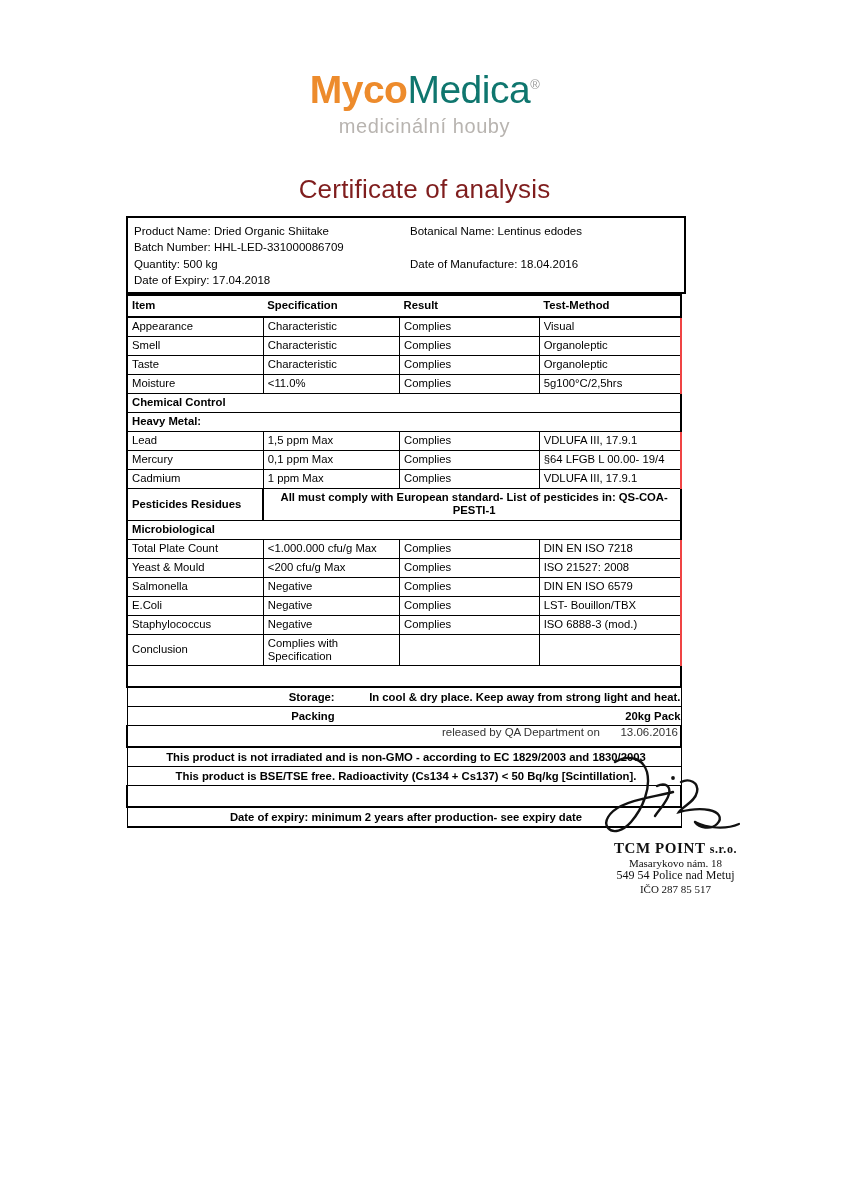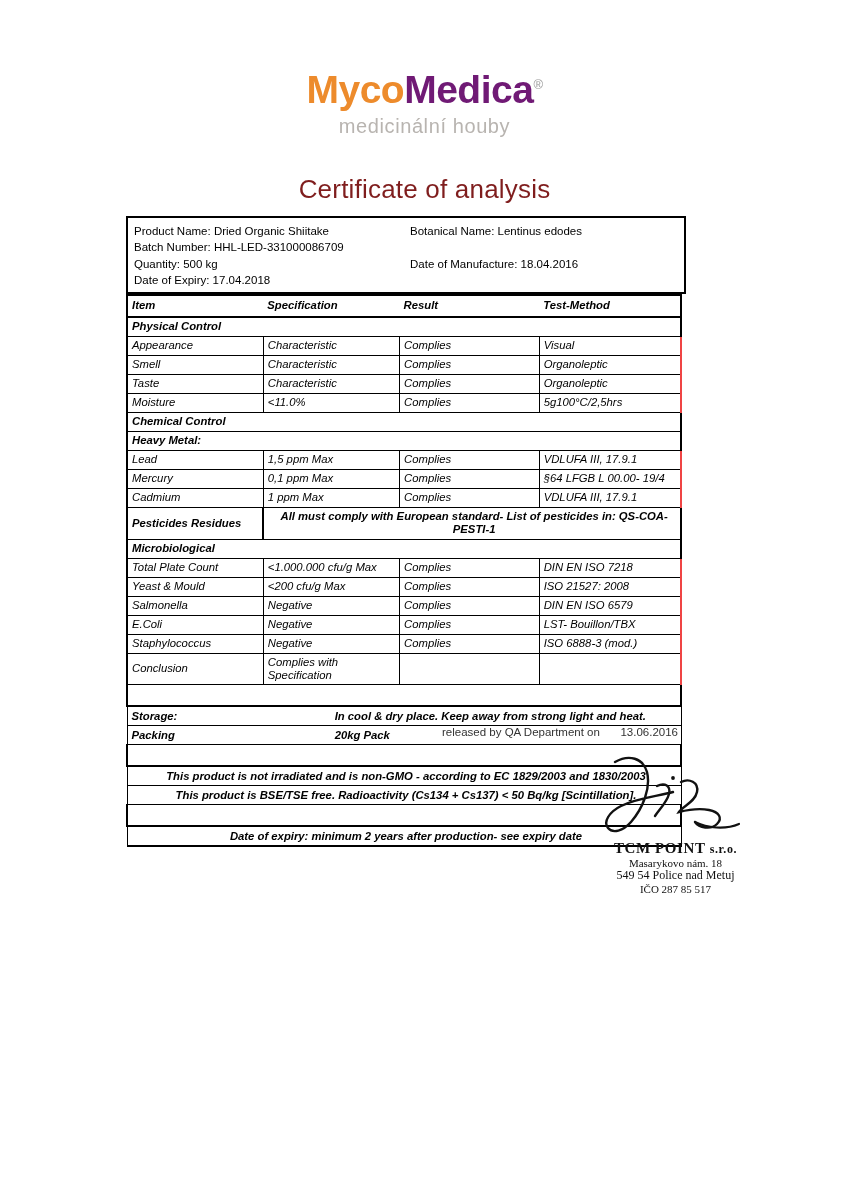--- a/index.html
+++ b/index.html
@@ -25,22 +25,22 @@
     font-size: 39px;
     letter-spacing: -0.5px;
     line-height: 1;
     white-space: nowrap;
   }
   .logo-myco {
     font-weight: bold;
     color: #ED8B2C;
   }
   .logo-medica {
-    font-weight: bold;
-    color: #701a75;
+    font-weight: normal;
+    color: #0f766e;
   }
   .logo-reg {
     font-size: 13px;
     vertical-align: super;
     color: #9a9a9a;
   }
   .logo-tagline {
     margin-top: 6px;
     font-size: 20px;
     color: #b8b4b0;
@@ -86,21 +86,20 @@
 
   
   .main-table-wrap {
     top: 294px;
   }
   table.coa {
     border-collapse: collapse;
     width: 100%;
     font-size: 11.3px;
     table-layout: fixed;
-    font-style: italic;
   }
   table.coa td {
     border: 1px solid #000;
     padding: 2px 0 2px 4px;
     line-height: 1.18;
     height: 14px;
     vertical-align: middle;
   }
   col.c1 { width: 24.6%; }
   col.c2 { width: 24.6%; }
@@ -153,20 +152,21 @@
     border-bottom: 2px solid #000;
   }
 
   .storage-row td {
     font-weight: bold;
     border-left: 2px solid #000;
     border-right: 2px solid #000;
   }
   .storage-inner {
     display: flex;
+    text-align: right;
   }
   .storage-label { width: 37%; }
   .storage-value { flex: 1; }
 
   .statement td {
     font-weight: bold;
     text-align: center;
     border-left: 2px solid #000;
     border-right: 2px solid #000;
   }
@@ -255,23 +255,20 @@
         <col class="c4">
   </colgroup>
   <tbody>
     <tr class="hdr">
       <td class="first">Item</td>
       <td>Specification</td>
       <td>Result</td>
       <td class="last">Test-Method</td>
     </tr>
 
-    <tr class="section">
-      <td class="solo" colspan="4">Physical Control</td>
-    </tr>
     <tr class="data">
       <td class="edge-l">Appearance</td>
       <td>Characteristic</td>
       <td>Complies</td>
       <td class="edge-r">Visual</td>
     </tr>
     <tr class="data">
       <td class="edge-l">Smell</td>
       <td>Characteristic</td>
       <td>Complies</td>

